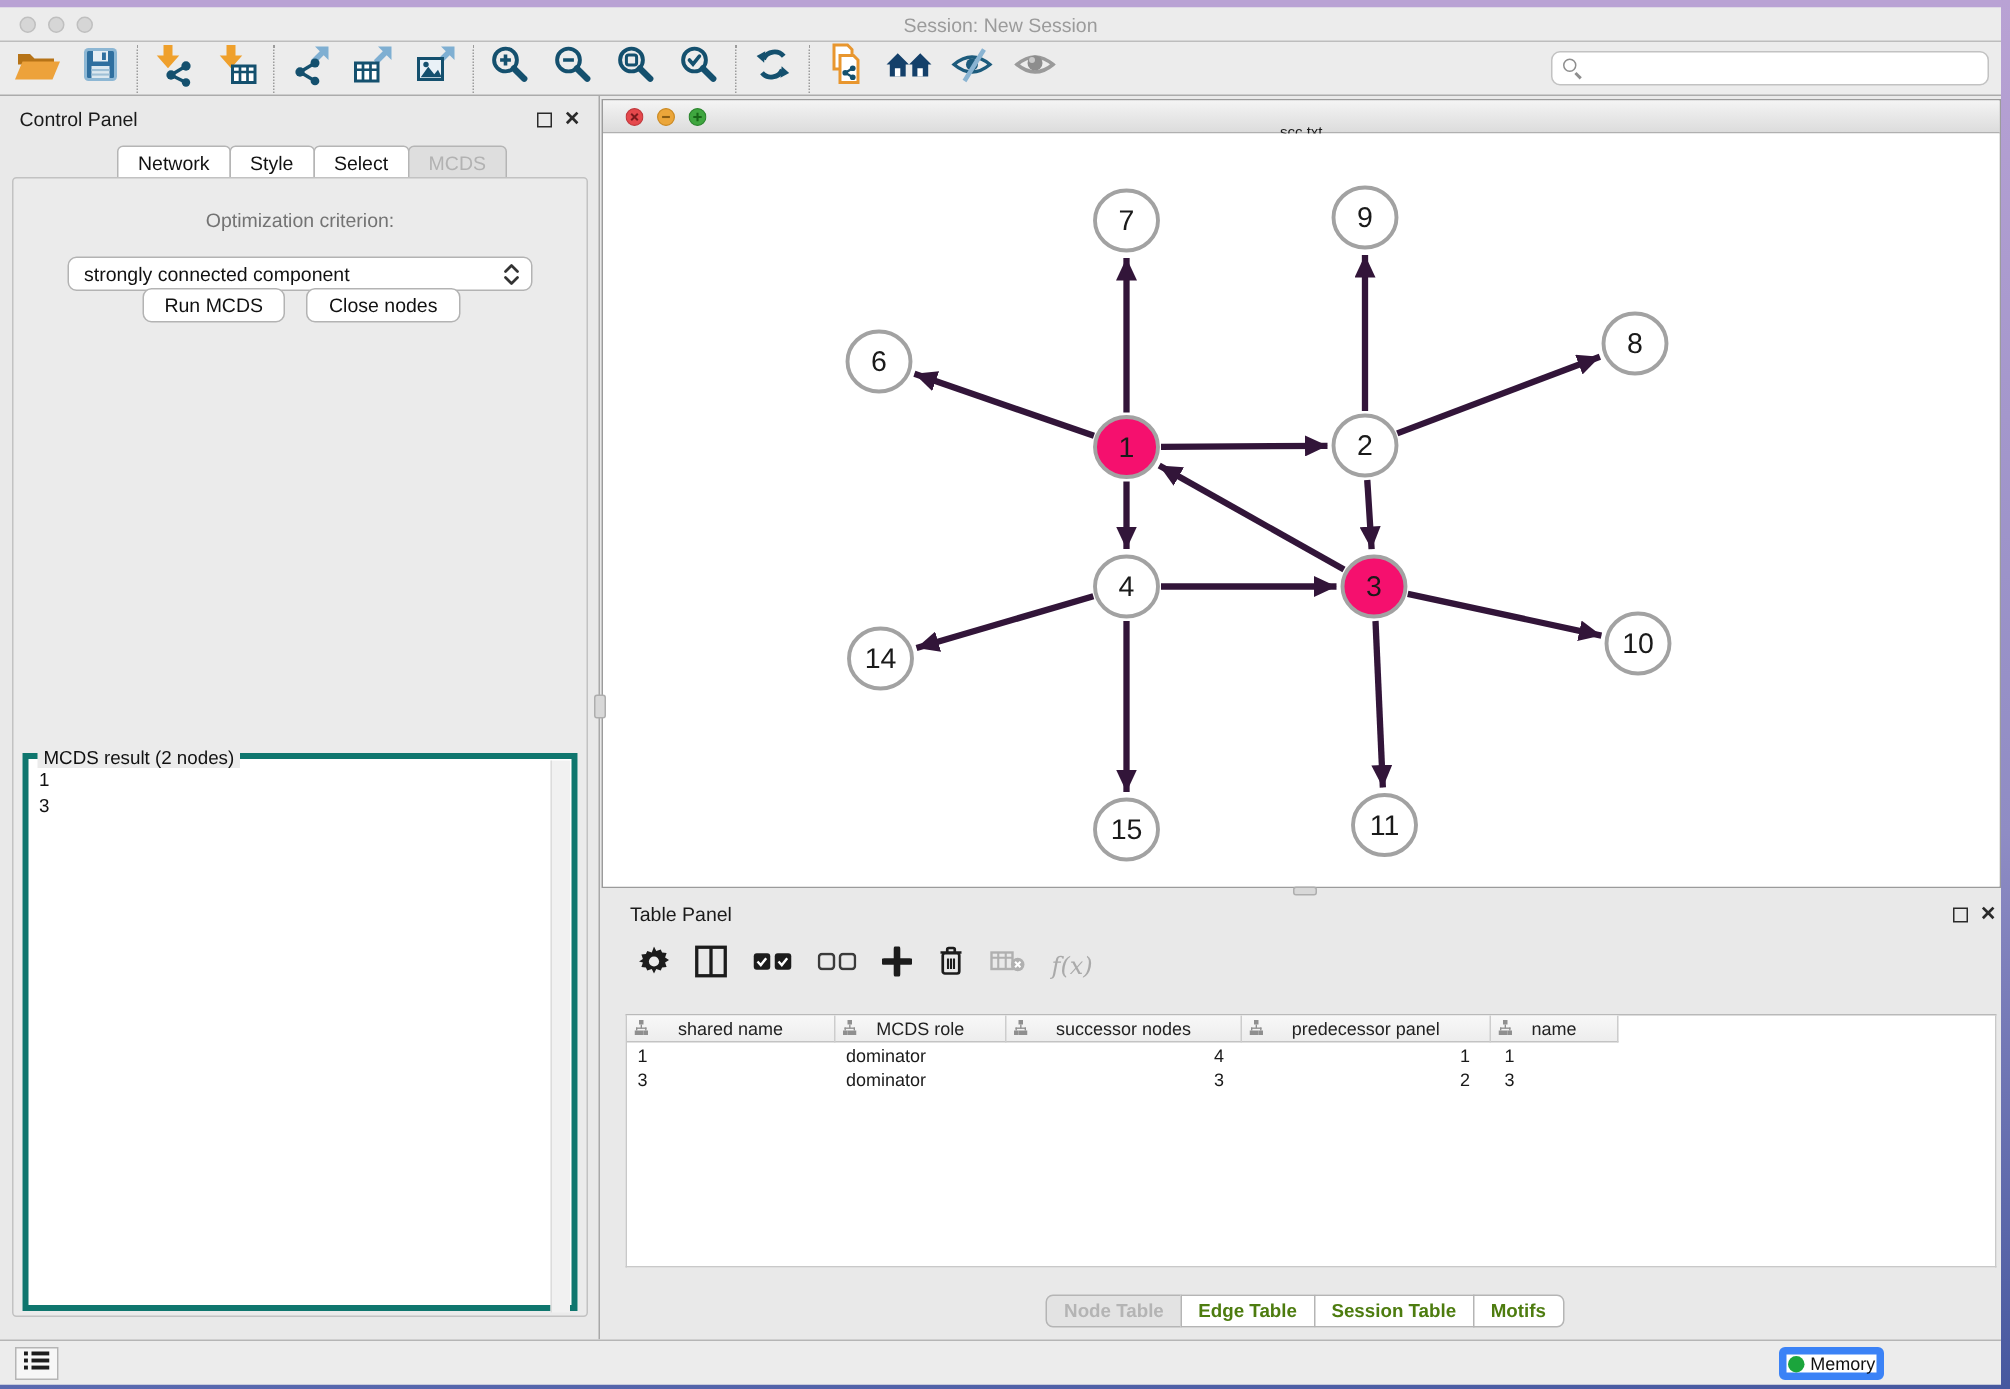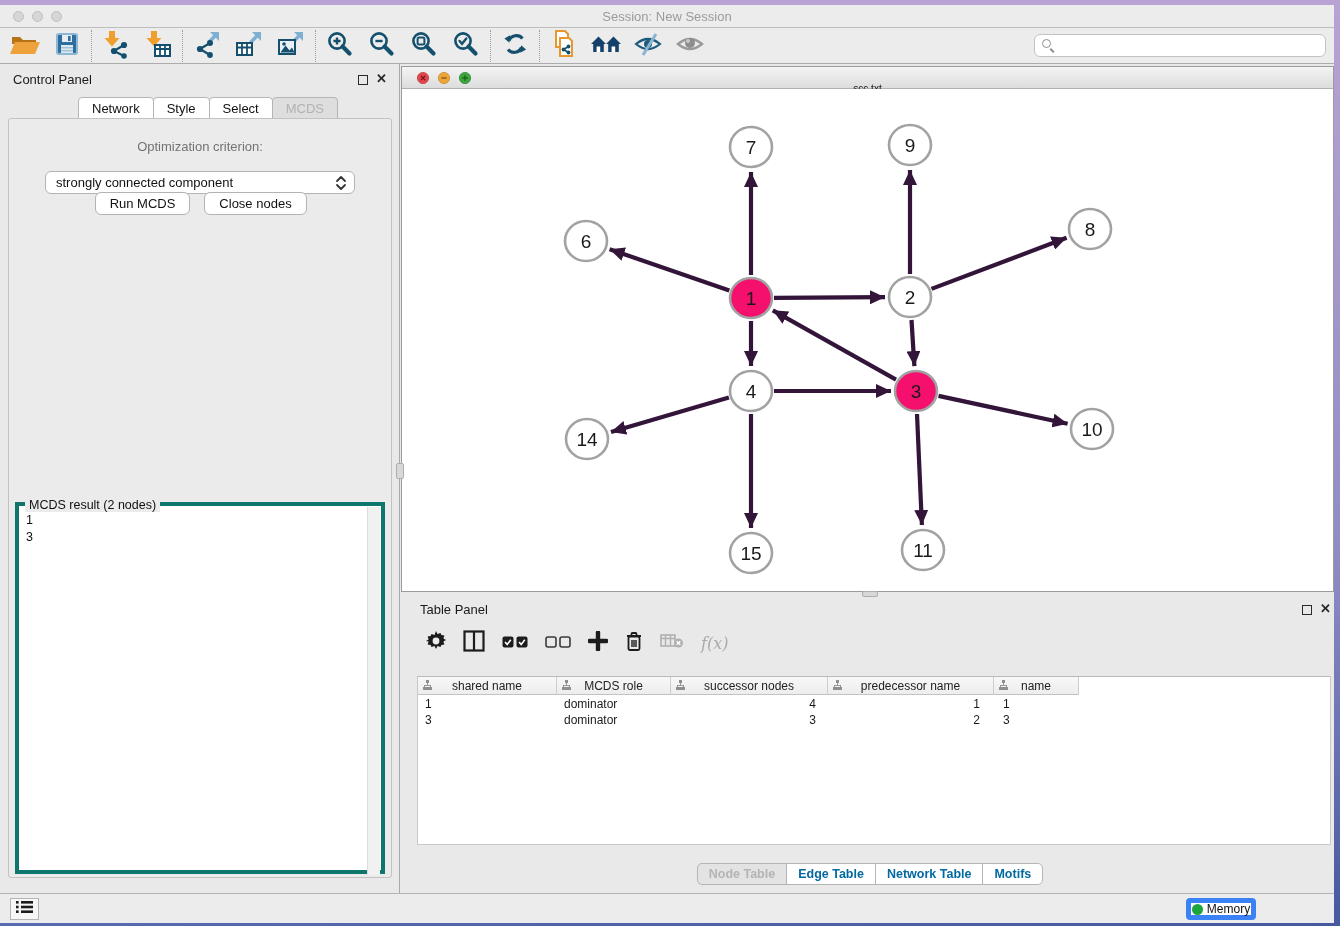--- a/index.html
+++ b/index.html
@@ -86,21 +86,21 @@
   .thead{position:absolute;left:0;top:0;height:18px;display:flex;
          background:linear-gradient(#f8f8f8,#ededed);border-bottom:1px solid #c3c3c3;}
   .th{position:relative;height:18px;border-right:1px solid #cdcdcd;font-size:12px;color:#222;
       display:flex;align-items:center;justify-content:center;}
   .th .col-icon{position:absolute;left:5px;top:3px;}
   .tbody{position:absolute;left:0;top:19px;width:100%;}
   .tr{display:flex;height:16px;}
   .td{font-size:12px;color:#1a1a1a;line-height:16px;white-space:nowrap;overflow:hidden;}
   .tp-tabs{position:absolute;left:0;top:266px;width:100%;display:flex;justify-content:center;}
   .tp-tab{height:22px;padding:3px 11px 0;background:#fff;border:1px solid #b5b5b5;margin-left:-1px;
-          font-size:12.5px;font-weight:700;color:#0369a1;}
+          font-size:12.5px;font-weight:700;color:#4d7c0f;}
   .tp-tab:first-child{border-radius:5px 0 0 5px;margin-left:0;}
   .tp-tab:last-child{border-radius:0 5px 5px 0;}
   .tp-tab.active{background:#e3e3e3;color:#b4b4b4;}
   
   .statusbar{position:absolute;left:0;top:893px;width:1334px;height:30px;background:#ececec;
              border-top:1px solid #b5b5b5;}
   .status-list-btn{position:absolute;left:10px;top:4px;width:29px;height:22px;background:#f7f7f7;
                    border:1px solid #b5b5b5;display:flex;align-items:center;justify-content:center;}
   .memory-btn{position:absolute;right:78px;top:4px;width:70px;height:22px;background:#fff;
               border:5px solid #3b82f6;border-radius:4px;display:flex;align-items:center;
@@ -506,21 +506,21 @@
                     <rect x="3" y="0" width="3" height="3"></rect>
                     <rect x="0" y="7" width="3" height="3"></rect>
                     <rect x="3" y="7" width="3" height="3"></rect>
                     <rect x="6" y="7" width="3" height="3"></rect>
                     <rect x="4.1" y="3" width="0.9" height="2.5"></rect>
                     <rect x="1" y="5" width="7" height="0.9"></rect>
                     <rect x="1" y="5" width="0.9" height="2"></rect>
                     <rect x="7.1" y="5" width="0.9" height="2"></rect>
                   </g>
                 </svg></span>
-              <span>predecessor name</span>
+              <span>predecessor panel</span>
             </div>
             <div class="th" style="width: 85px;">
               <span class="col-icon"><svg width="9" height="11" viewBox="0 0 9 11">
                   <g fill="#8f8f8f">
                     <rect x="3" y="0" width="3" height="3"></rect>
                     <rect x="0" y="7" width="3" height="3"></rect>
                     <rect x="3" y="7" width="3" height="3"></rect>
                     <rect x="6" y="7" width="3" height="3"></rect>
                     <rect x="4.1" y="3" width="0.9" height="2.5"></rect>
                     <rect x="1" y="5" width="7" height="0.9"></rect>
@@ -545,21 +545,21 @@
               <div class="td" style="width: 157px; text-align: right; padding-right: 12px;">3</div>
               <div class="td" style="width: 166px; text-align: right; padding-right: 14px;">2</div>
               <div class="td" style="width: 85px; text-align: left; padding-left: 9px;">3</div>
             </div>
           </div>
       </div>
 
       <div class="tp-tabs">
           <div class="tp-tab active">Node Table</div>
           <div class="tp-tab">Edge Table</div>
-          <div class="tp-tab">Network Table</div>
+          <div class="tp-tab">Session Table</div>
           <div class="tp-tab">Motifs</div>
         </div>
     </div>
   </div>
 
   <div class="statusbar">
     <div class="status-list-btn">
       <span><svg width="17" height="14" viewBox="0 0 17 14">
             <g fill="#1c1c1c">
               <rect x="0" y="1" width="2.6" height="2.6"></rect>

